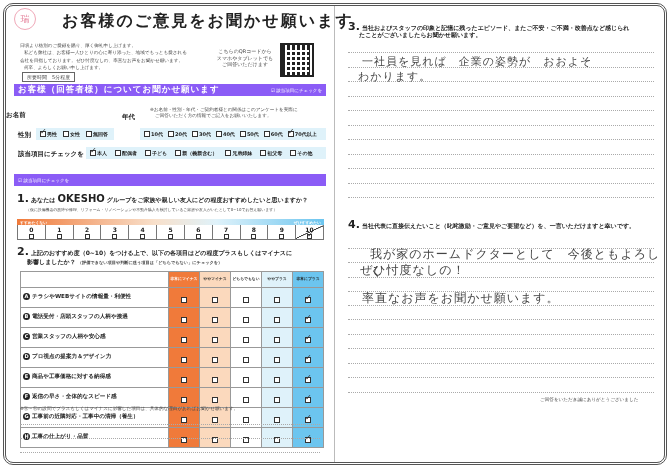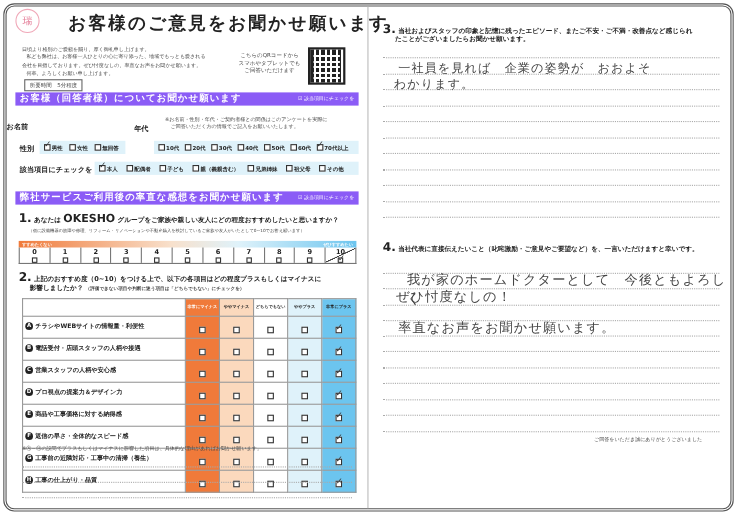--- a/index.html
+++ b/index.html
@@ -152,21 +152,20 @@
       <span class="cb"></span>
       <span>祖父母</span>
     </span>
   <span class="opt">
       <span class="cb"></span>
       <span>その他</span>
     </span>
 </div>
 
 <div class="abs band" style="top:174px">
-  <span>弊社サービスご利用後の率直な感想をお聞かせ願います</span>
   <span class="tag">☑ <span>該当項目にチェックを</span></span>
 </div>
 
 <div class="abs q-head" style="left:17px;top:192px;white-space:nowrap">
   <span class="num">1.</span>
   <span>あなたは</span>
   <span class="brand">OKESHO</span>
   <span>グループをご家族や親しい友人にどの程度おすすめしたいと思いますか？</span>
 </div>
 <div class="abs note" style="left:26px;top:207px;font-size:3.9px;white-space:nowrap">（仮に設備機器の故障や修理、リフォーム・リノベーションや不動産購入を検討しているご家族や友人がいたとして0~10でお答え願います）</div>

